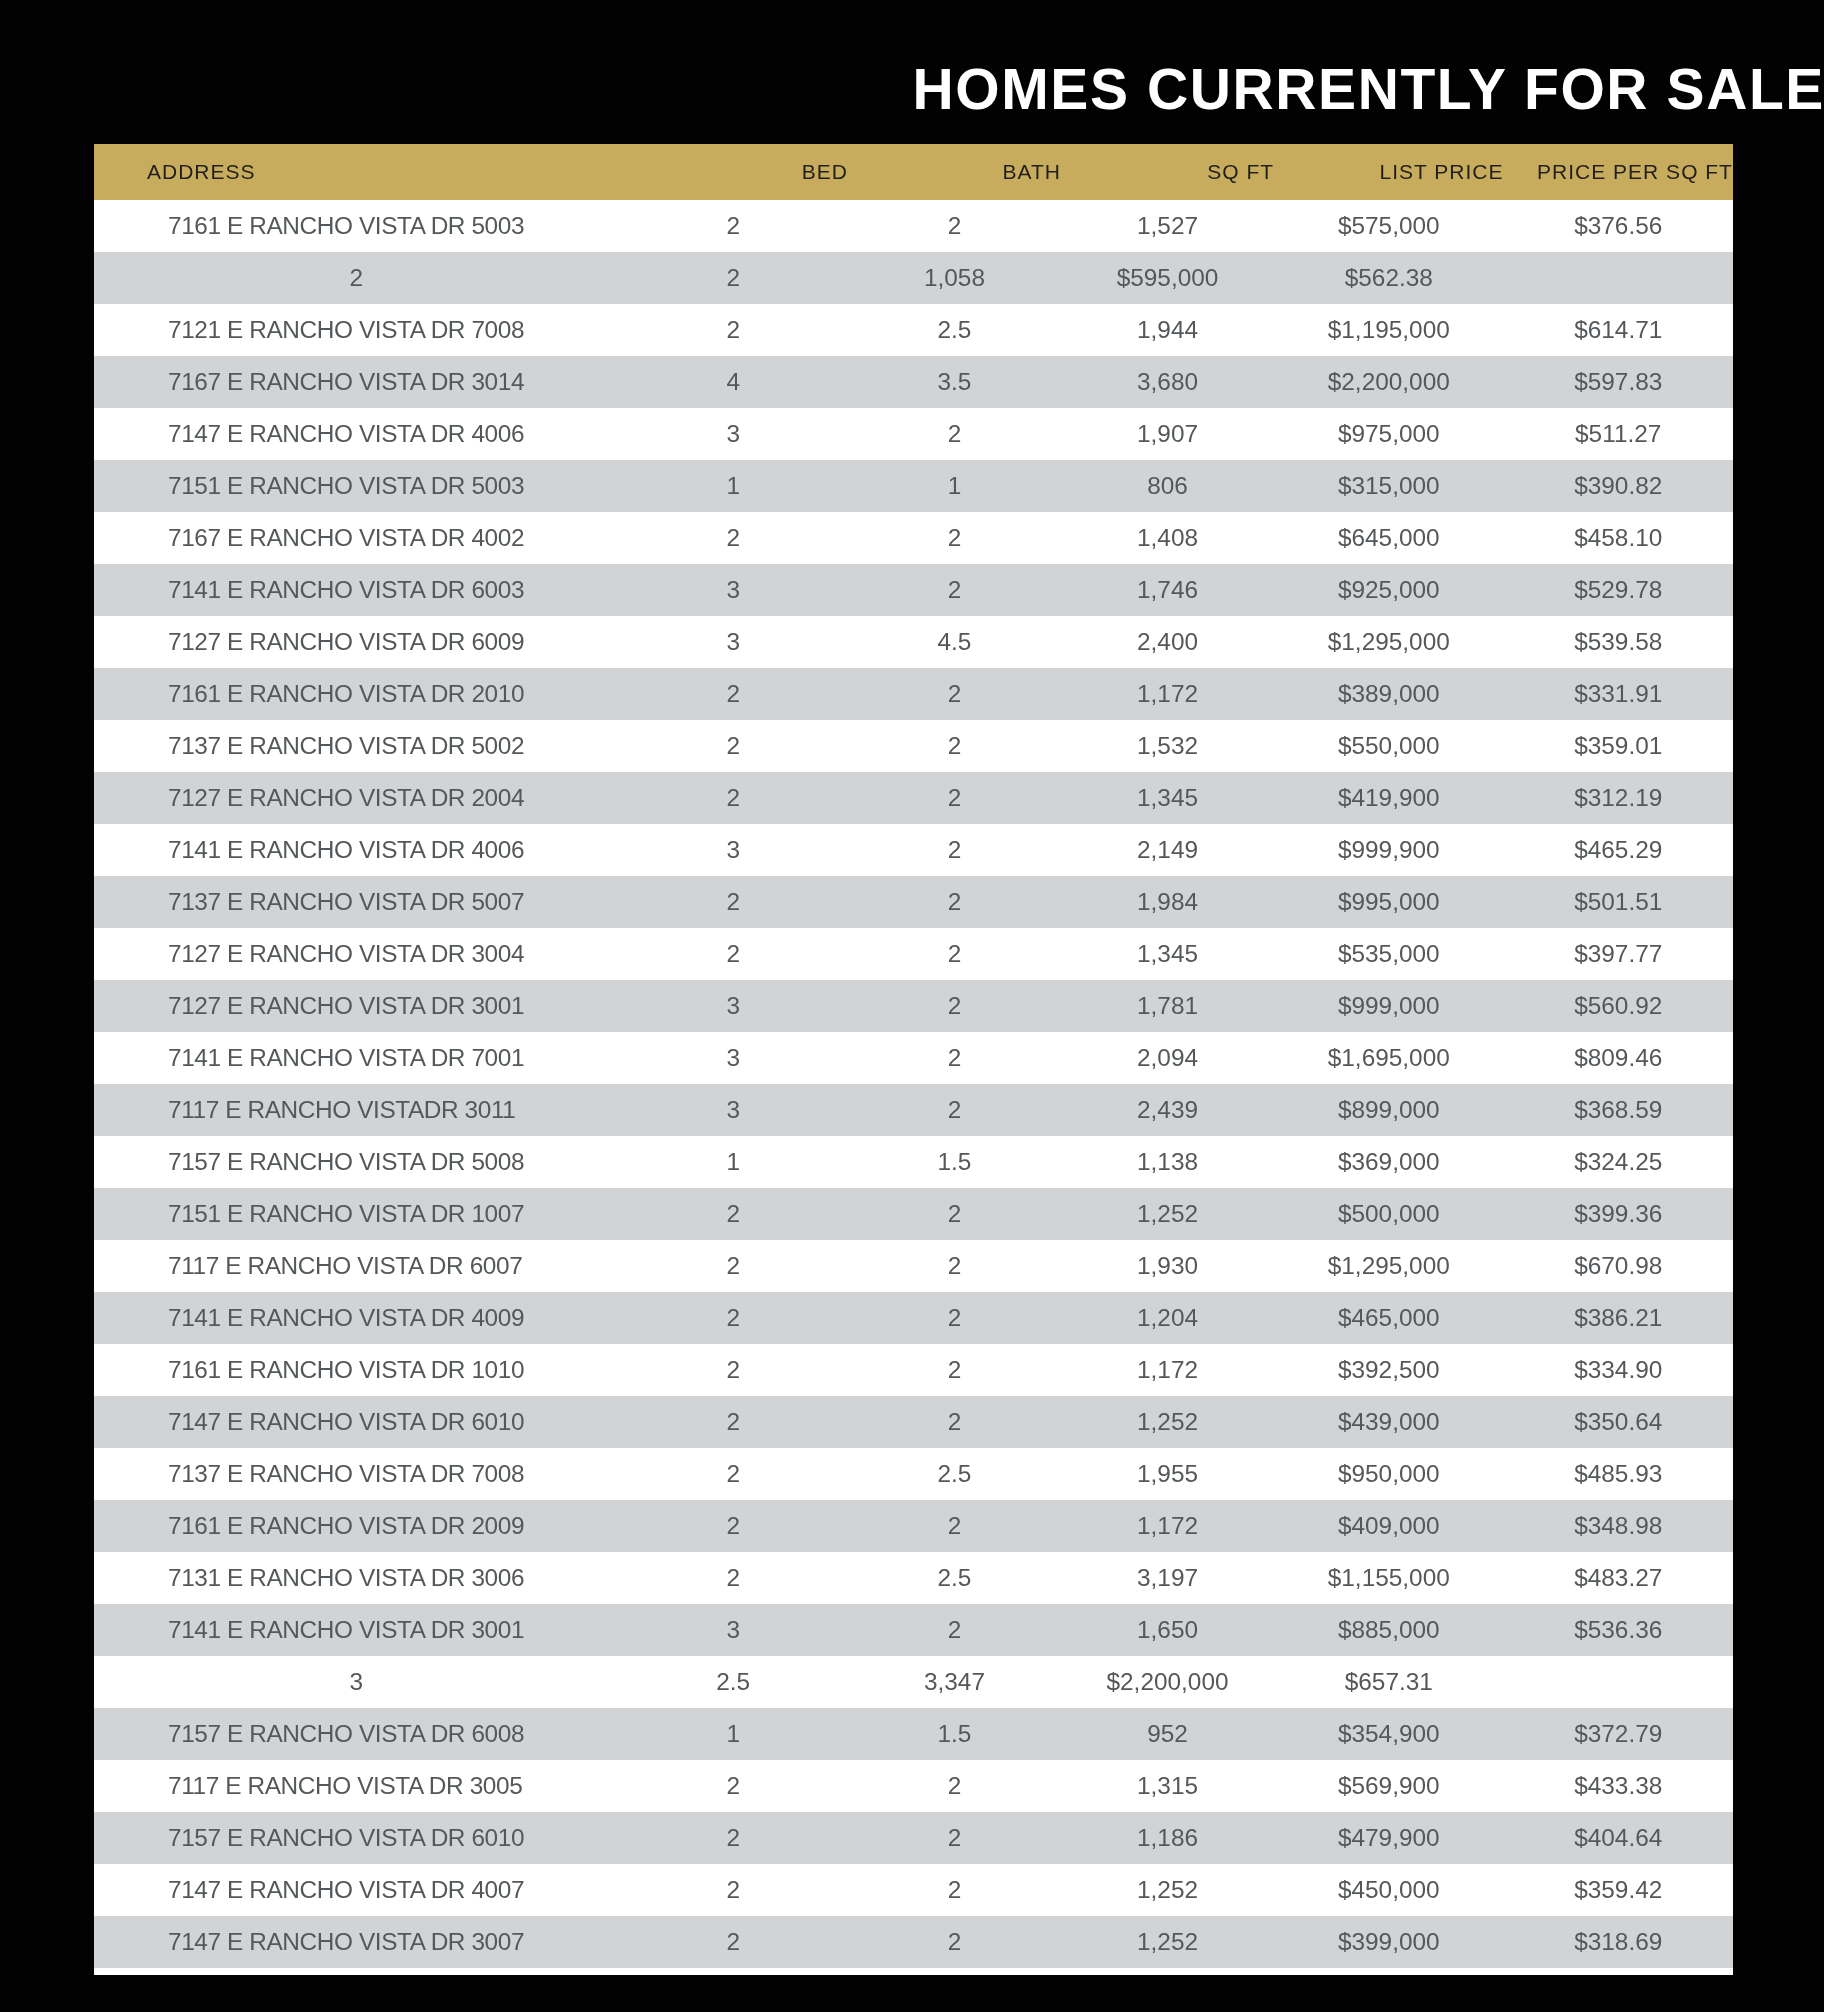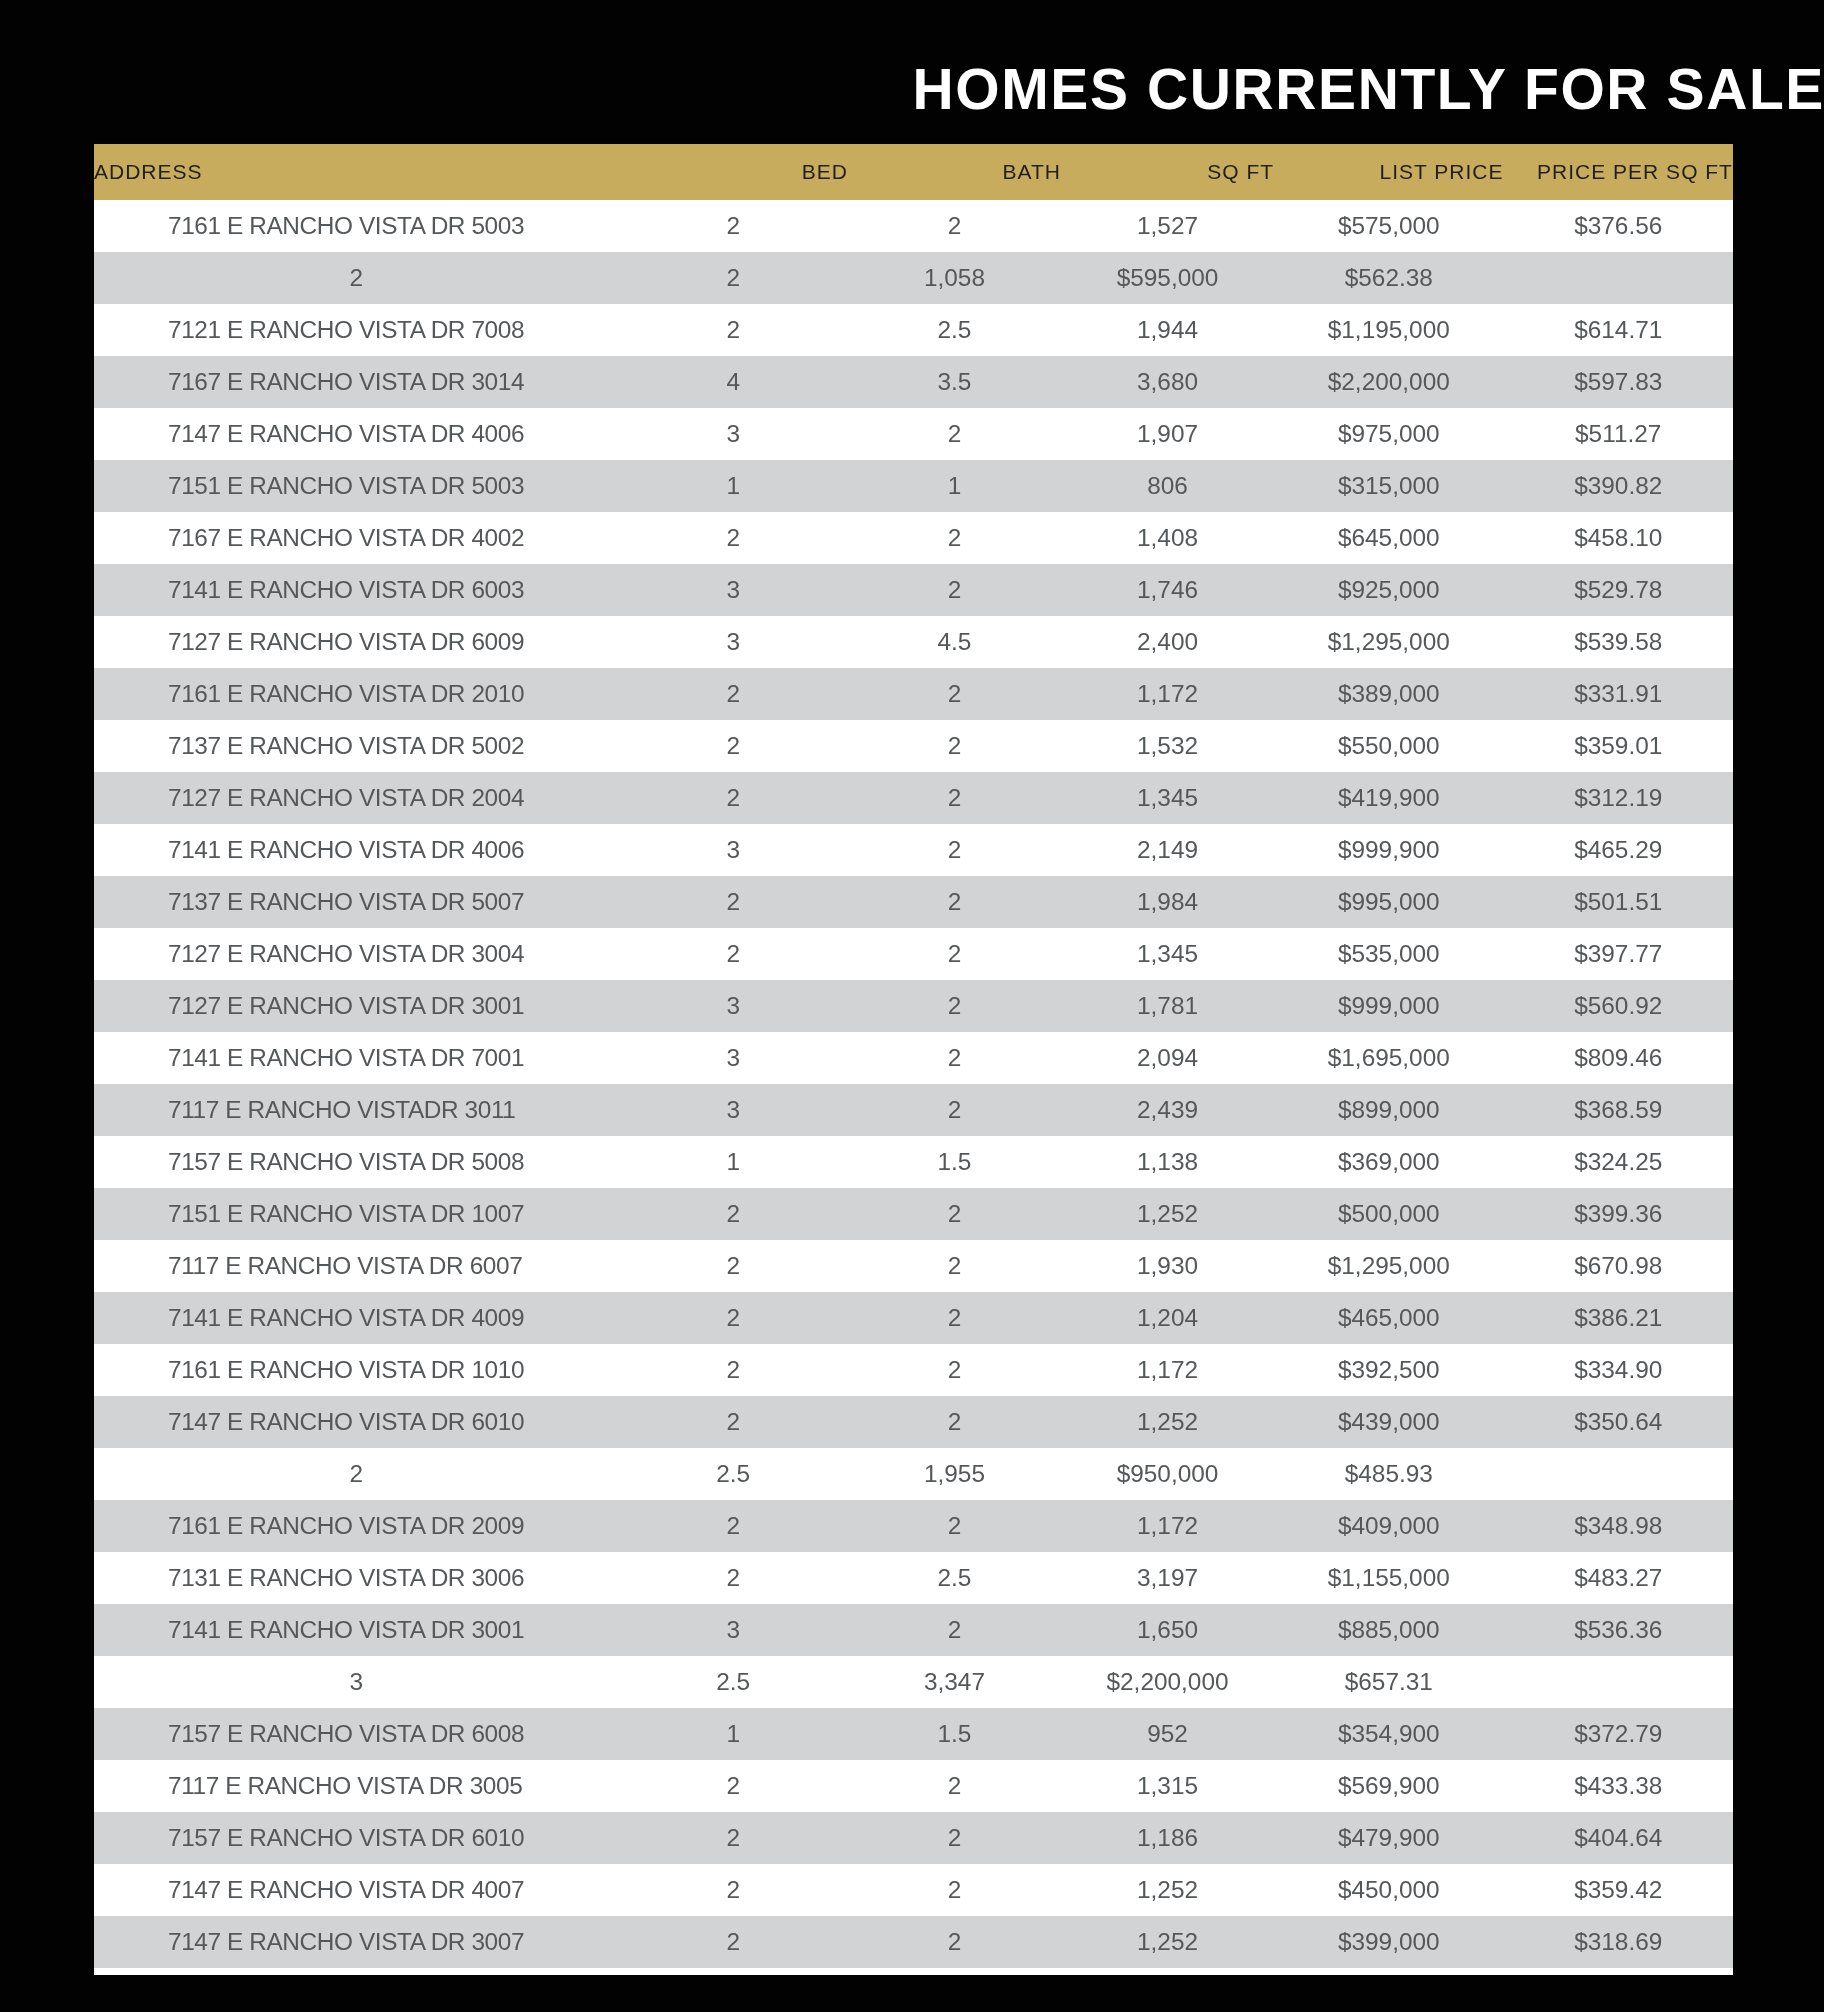--- a/index.html
+++ b/index.html
@@ -44,20 +44,21 @@
   }
   .th {
     font-size: 21px;
     letter-spacing: 1px;
     color: #221f1a;
     text-align: right;
     white-space: nowrap;
   }
   .th.col-address {
     text-align: left;
+    padding-left: 53px;
   }
   .tbody .row {
     display: grid;
     grid-template-columns: 32% 14% 13% 13% 14% 14%;
     height: 52px;
     align-items: center;
     background: #ffffff;
   }
   .tbody .row:nth-child(even) {
     background: #D2D3D4;
@@ -275,20 +276,21 @@
         </div>
         <div class="row">
           <div class="td col-address">7147 E RANCHO VISTA DR 6010</div>
           <div class="td col-bed">2</div>
           <div class="td col-bath">2</div>
           <div class="td col-sqft">1,252</div>
           <div class="td col-list-price">$439,000</div>
           <div class="td col-price-per-sqft">$350.64</div>
         </div>
         <div class="row">
+          <div class="td col-address">7137 E RANCHO VISTA DR 7008</div>
           <div class="td col-bed">2</div>
           <div class="td col-bath">2.5</div>
           <div class="td col-sqft">1,955</div>
           <div class="td col-list-price">$950,000</div>
           <div class="td col-price-per-sqft">$485.93</div>
         </div>
         <div class="row">
           <div class="td col-address">7161 E RANCHO VISTA DR 2009</div>
           <div class="td col-bed">2</div>
           <div class="td col-bath">2</div>

